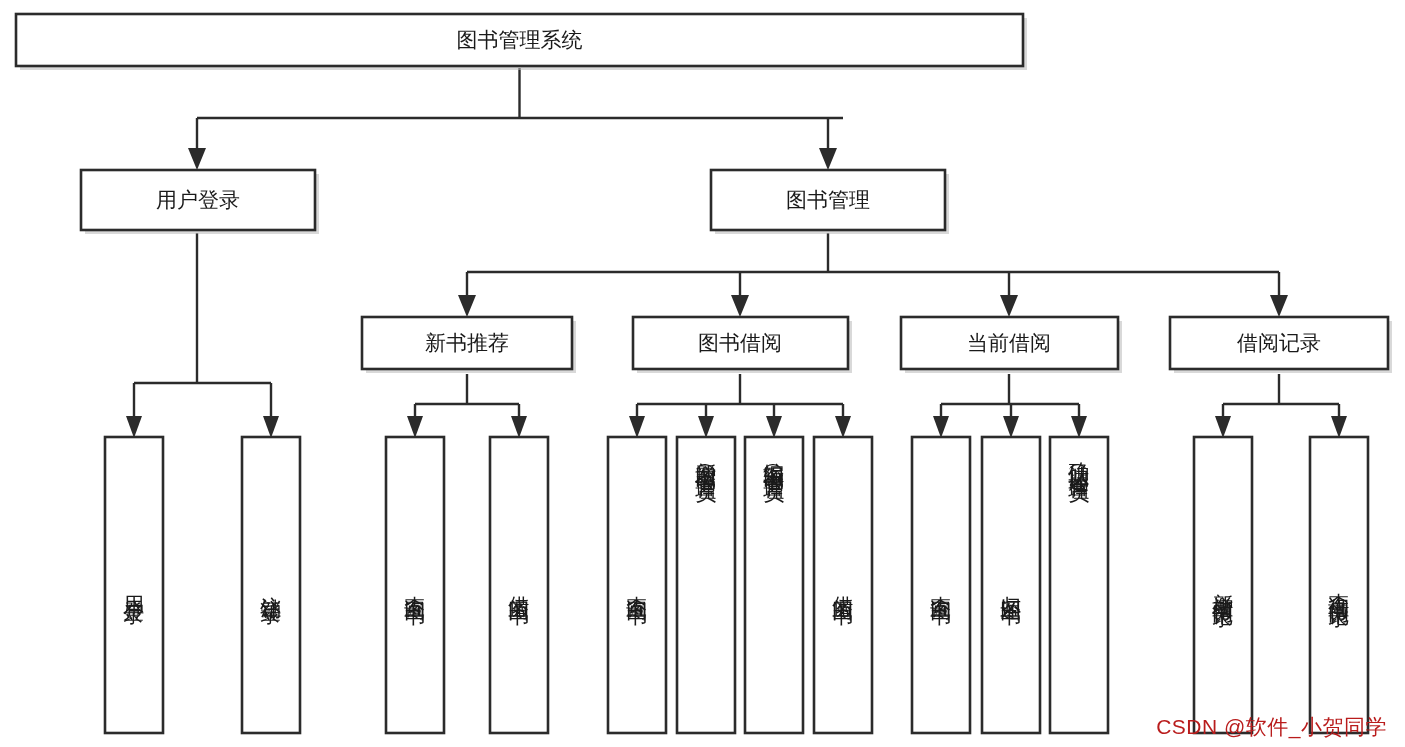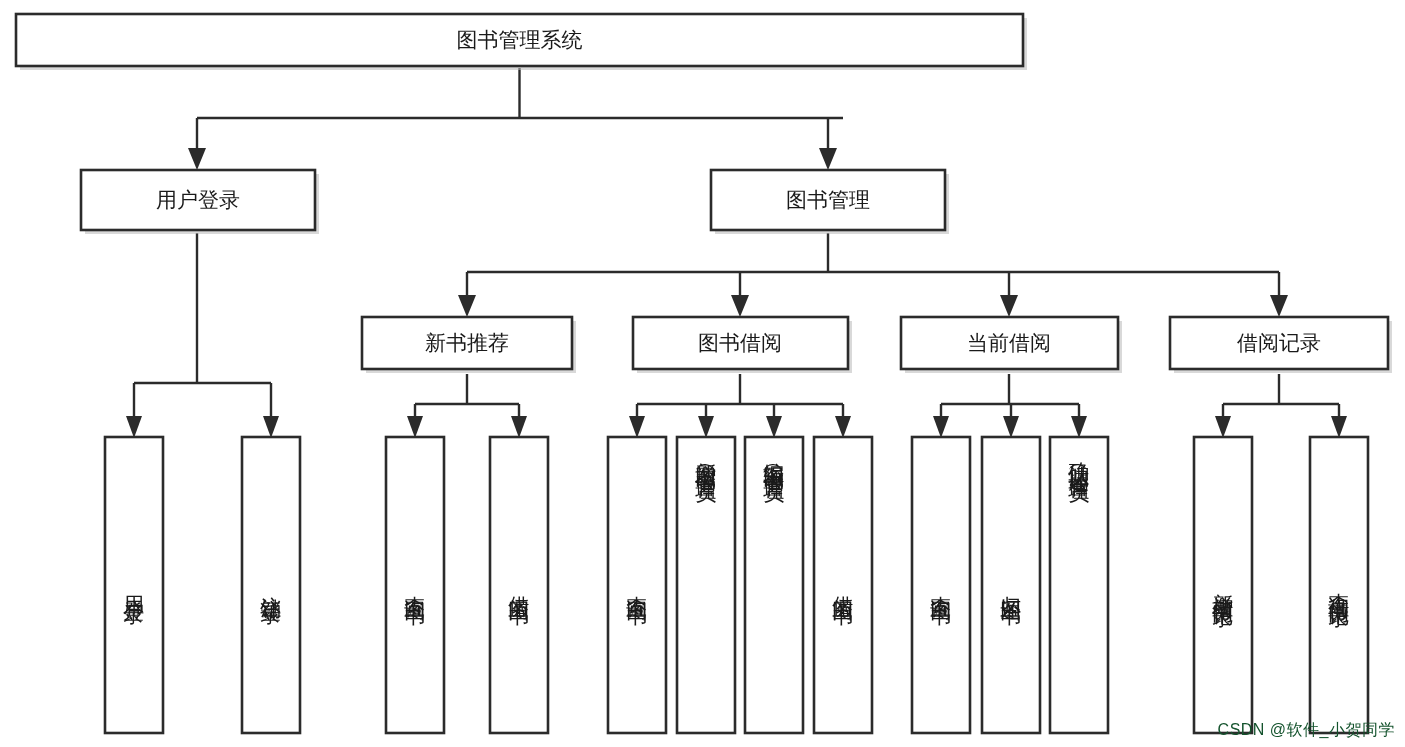--- a/index.html
+++ b/index.html
@@ -63,25 +63,25 @@
     text-orientation: upright;
     font-family: "Liberation Sans", "DejaVu Sans", sans-serif;
     font-size: 21px;
     line-height: 1.22;
     letter-spacing: 3px;
     color: #1a1a1a;
     white-space: nowrap;
   }
   .watermark {
     position: absolute;
-    right: 10px;
+    right: 18px;
     bottom: 6px;
     font-family: "Liberation Sans", "DejaVu Sans", sans-serif;
-    font-size: 16px;
-    color: #14532d;
+    font-size: 21px;
+    color: #b91c1c;
     letter-spacing: .5px;
     white-space: nowrap;
   }
 </style>
 </head>
 <body>
 
 <div id="diagram-root">
 
   <svg id="tree" viewBox="0 0 1405 747" xmlns="http://www.w3.org/2000/svg">

